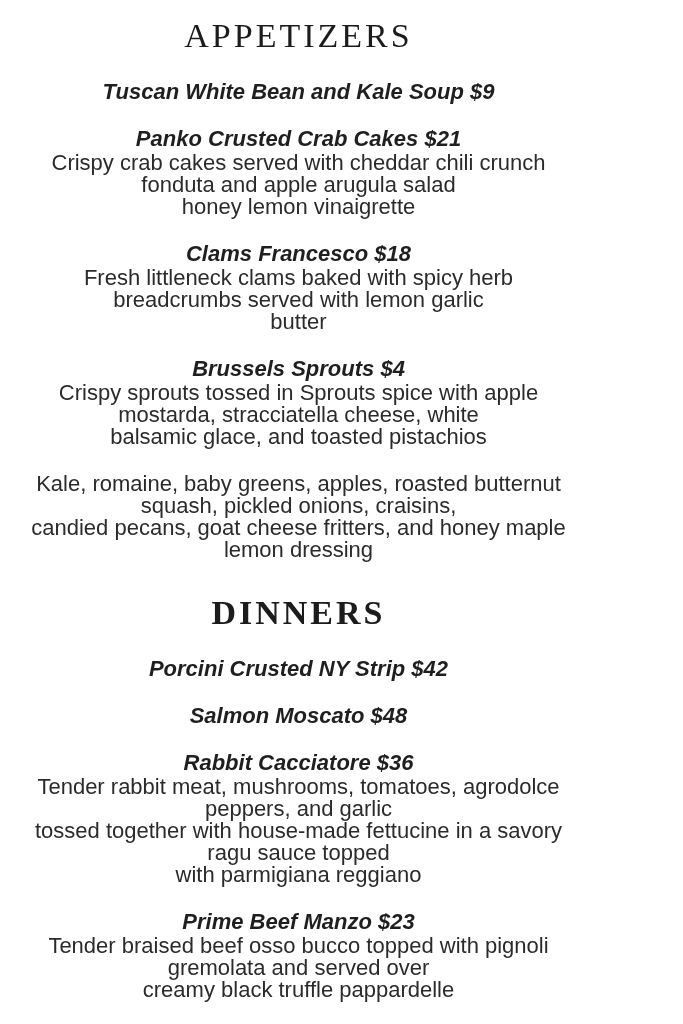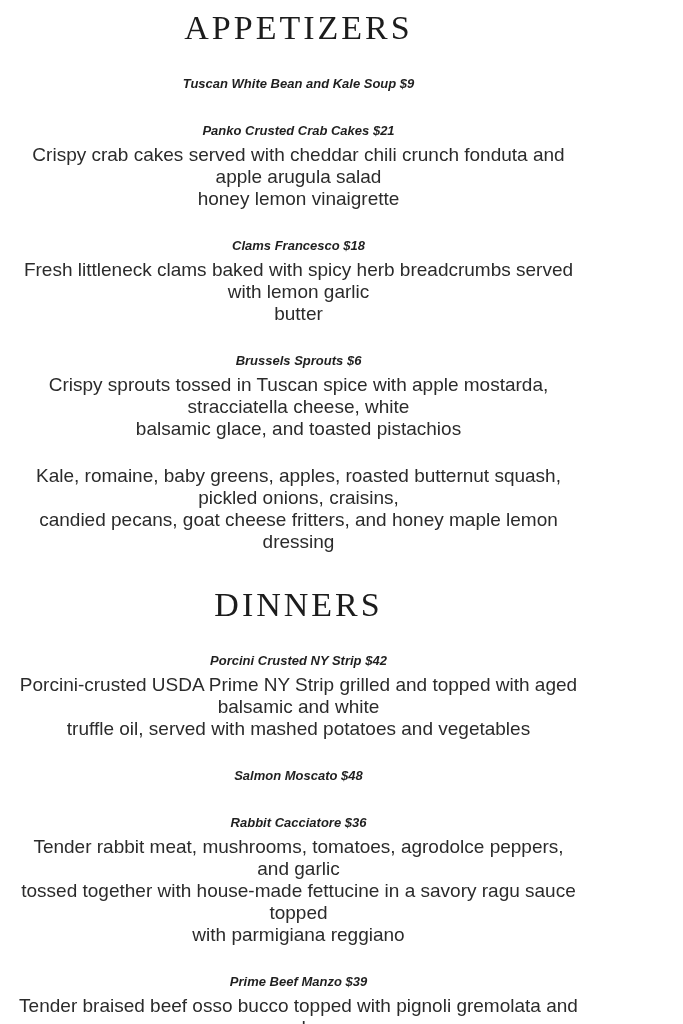--- a/index.html
+++ b/index.html
@@ -6,47 +6,47 @@
   html, body {
     width: 683px;
     height: 1024px;
     background: #ffffff;
     font-family: "Liberation Sans", "DejaVu Sans", sans-serif;
     overflow: hidden;
   }
   .menu-page {
     width: 597px;
     height: 1024px;
-    padding: 8px 18px 0 18px;
+    padding: 16px 18px 0 18px;
     text-align: center;
     color: #262626;
   }
   .section { margin-bottom: 6px; }
   .section-title {
     font-family: "Liberation Serif", "DejaVu Serif", serif;
     font-weight: 400;
     font-size: 34px;
     line-height: 1.15;
     letter-spacing: 3px;
     color: #1c1c1c;
     margin-bottom: 26px;
   }
-  .section-title.dinners { margin-top: 32px; }
+  .section-title.dinners { margin-top: 32px; font-weight: bold; }
   .items { display: block; }
   .item { margin-bottom: 25px; }
   .item-name {
-    font-size: 13px;
+    font-size: 22px;
     font-weight: 700;
     font-style: italic;
     line-height: 22px;
     color: #1f1f1f;
     margin-bottom: 2px;
   }
   .item-desc {
-    font-size: 19px;
+    font-size: 22px;
     font-weight: 400;
     line-height: 22px;
     color: #2b2b2b;
     white-space: pre-line;
   }
   .item-desc:empty { display: none; }
 </style>
 </head>
 <body>
 
@@ -67,58 +67,56 @@
 honey lemon vinaigrette</div>
       </div>
 
       <div class="item">
         <div class="item-name">Clams Francesco $18</div>
         <div class="item-desc">Fresh littleneck clams baked with spicy herb breadcrumbs served with lemon garlic
 butter</div>
       </div>
 
       <div class="item">
-        <div class="item-name">Brussels Sprouts $6</div>
-        <div class="item-desc">Crispy sprouts tossed in Tuscan spice with apple mostarda, stracciatella cheese, white
+        <div class="item-name">Brussels Sprouts $4</div>
+        <div class="item-desc">Crispy sprouts tossed in Sprouts spice with apple mostarda, stracciatella cheese, white
 balsamic glace, and toasted pistachios</div>
       </div>
 
 
       <div class="item">
         <div class="item-desc">Kale, romaine, baby greens, apples, roasted butternut squash, pickled onions, craisins,
 candied pecans, goat cheese fritters, and honey maple lemon dressing</div>
       </div>
 
     </div>
   </div>
 
   <div class="section">
     <h1 class="section-title dinners">DINNERS</h1>
 
     <div class="items">
 
       <div class="item">
         <div class="item-name">Porcini Crusted NY Strip $42</div>
-        <div class="item-desc">Porcini-crusted USDA Prime NY Strip grilled and topped with aged balsamic and white
-truffle oil, served with mashed potatoes and vegetables</div>
       </div>
 
       <div class="item">
         <div class="item-name">Salmon Moscato $48</div>
       </div>
 
       <div class="item">
         <div class="item-name">Rabbit Cacciatore $36</div>
         <div class="item-desc">Tender rabbit meat, mushrooms, tomatoes, agrodolce peppers, and garlic
 tossed together with house-made fettucine in a savory ragu sauce topped
 with parmigiana reggiano</div>
       </div>
 
       <div class="item">
-        <div class="item-name">Prime Beef Manzo $39</div>
+        <div class="item-name">Prime Beef Manzo $23</div>
         <div class="item-desc">Tender braised beef osso bucco topped with pignoli gremolata and served over
 creamy black truffle pappardelle</div>
       </div>
 
     </div>
   </div>
 
 </div>
 
 </body></html>

